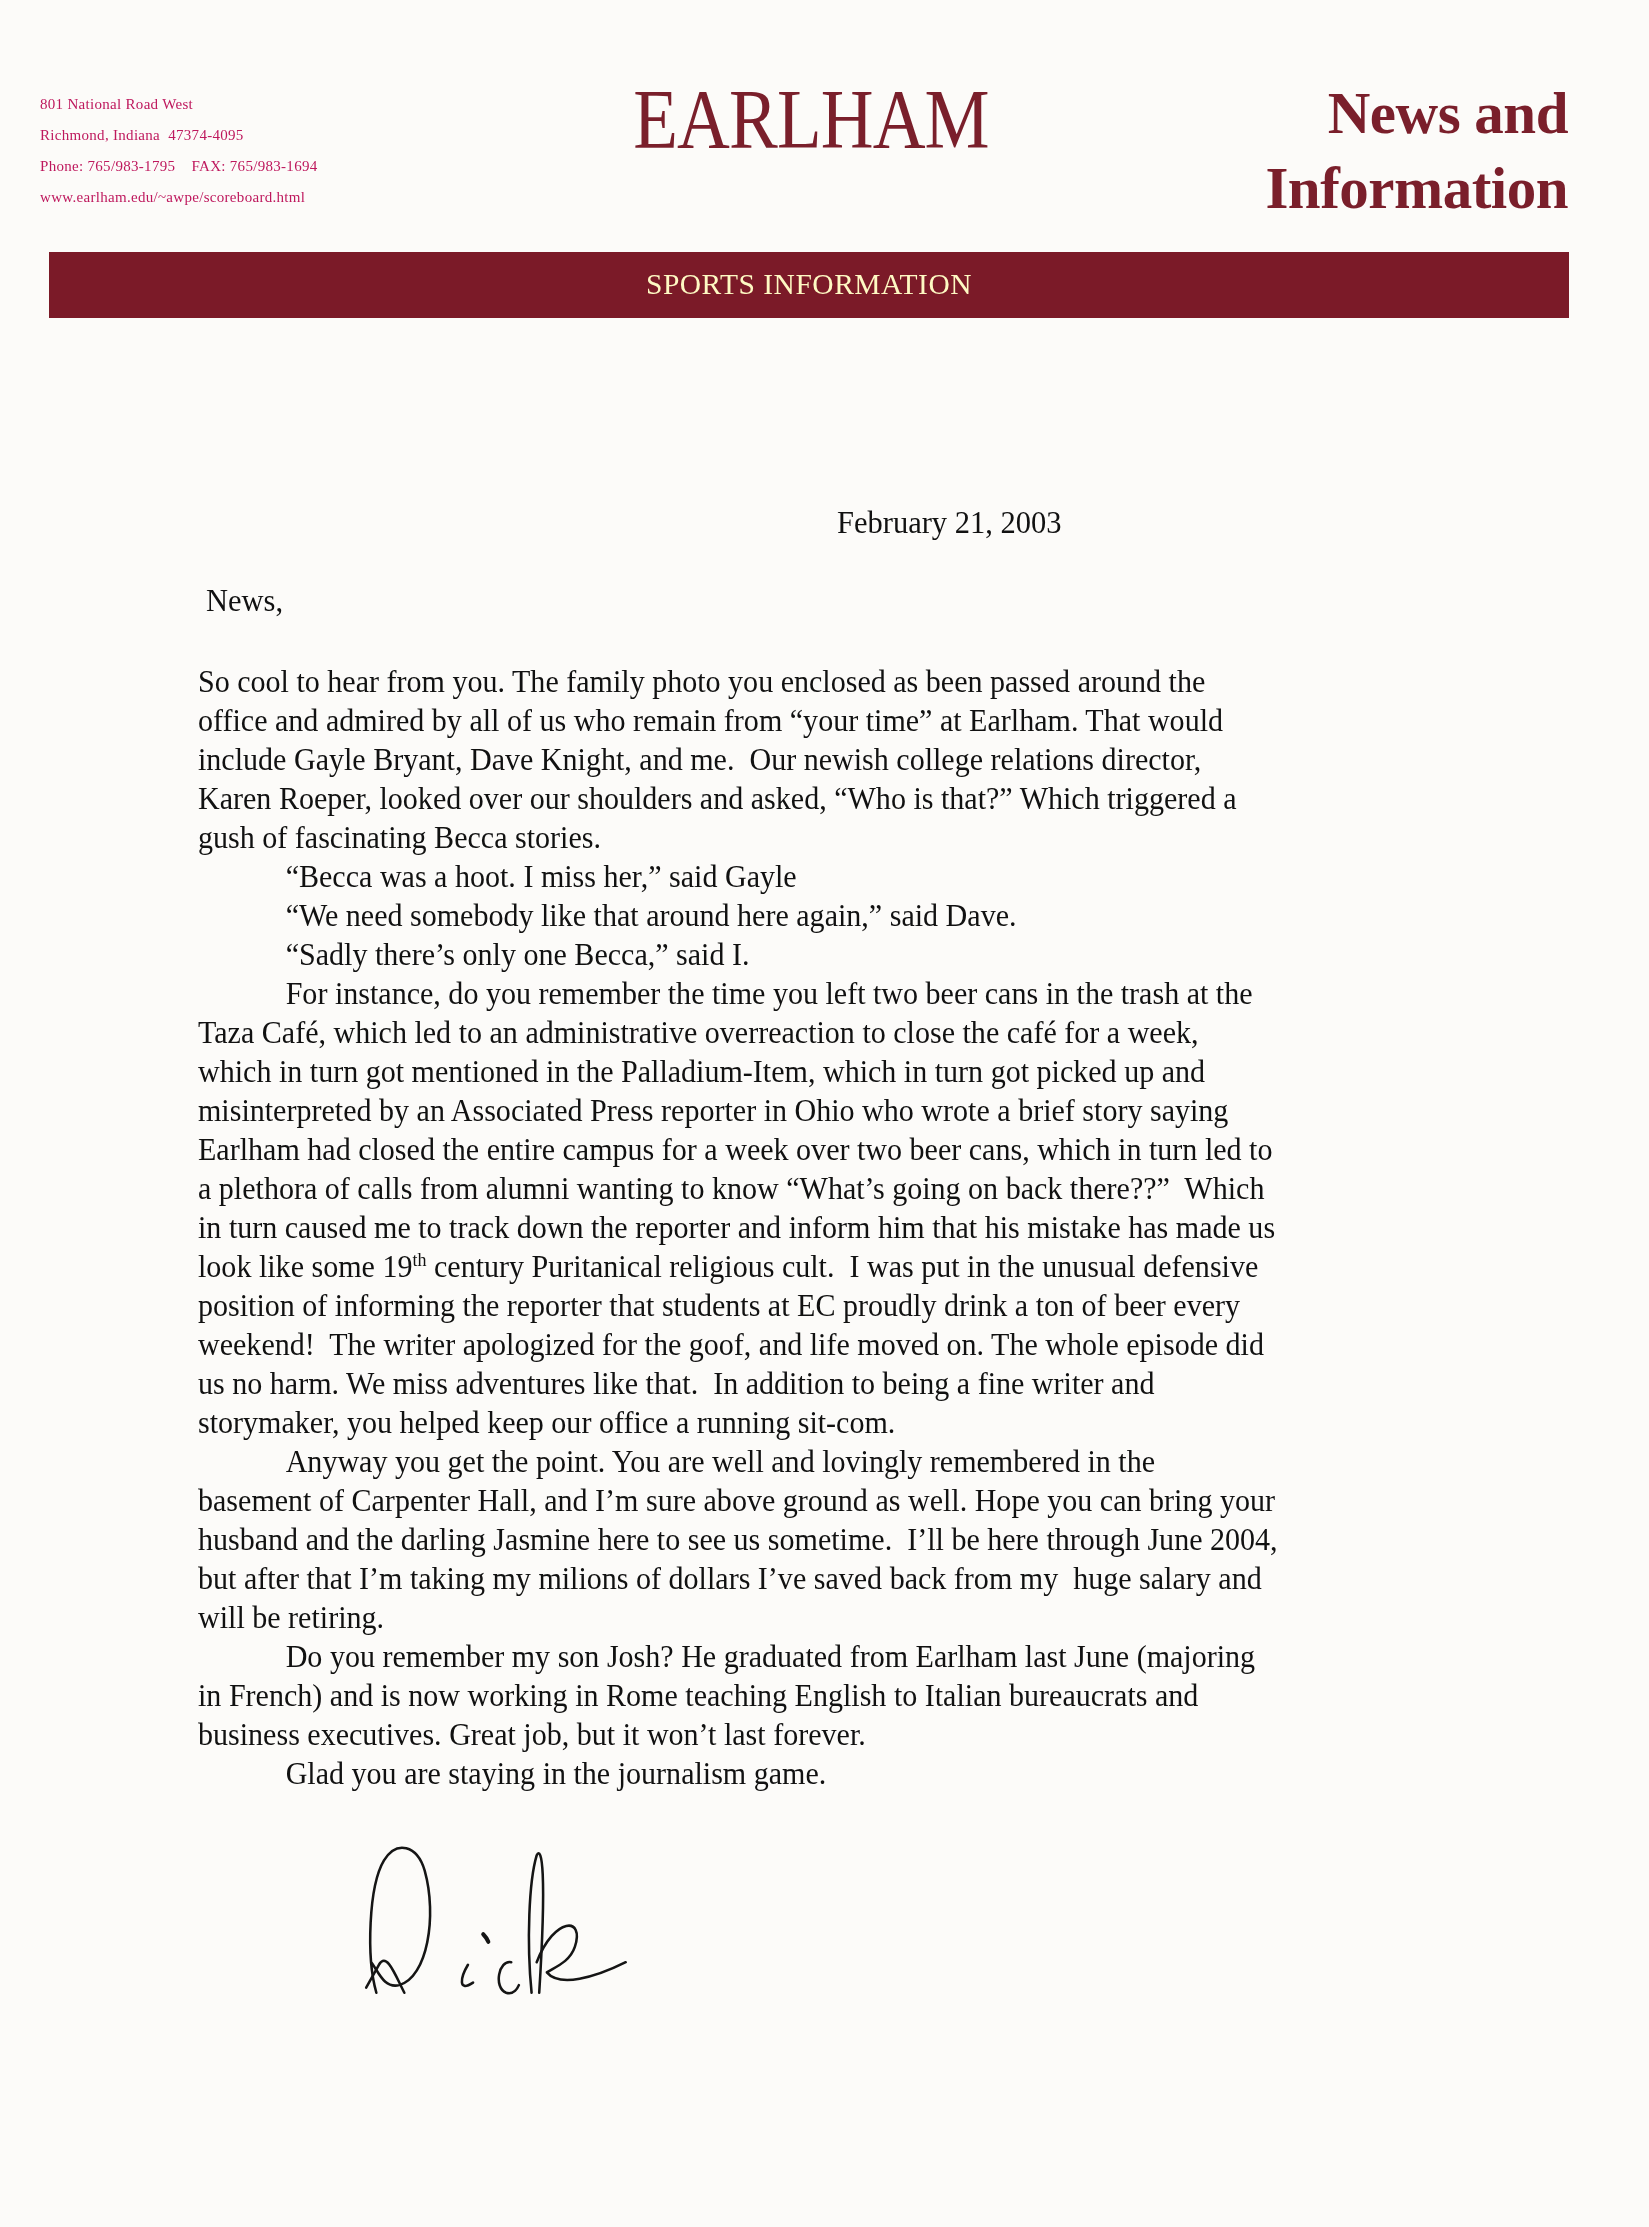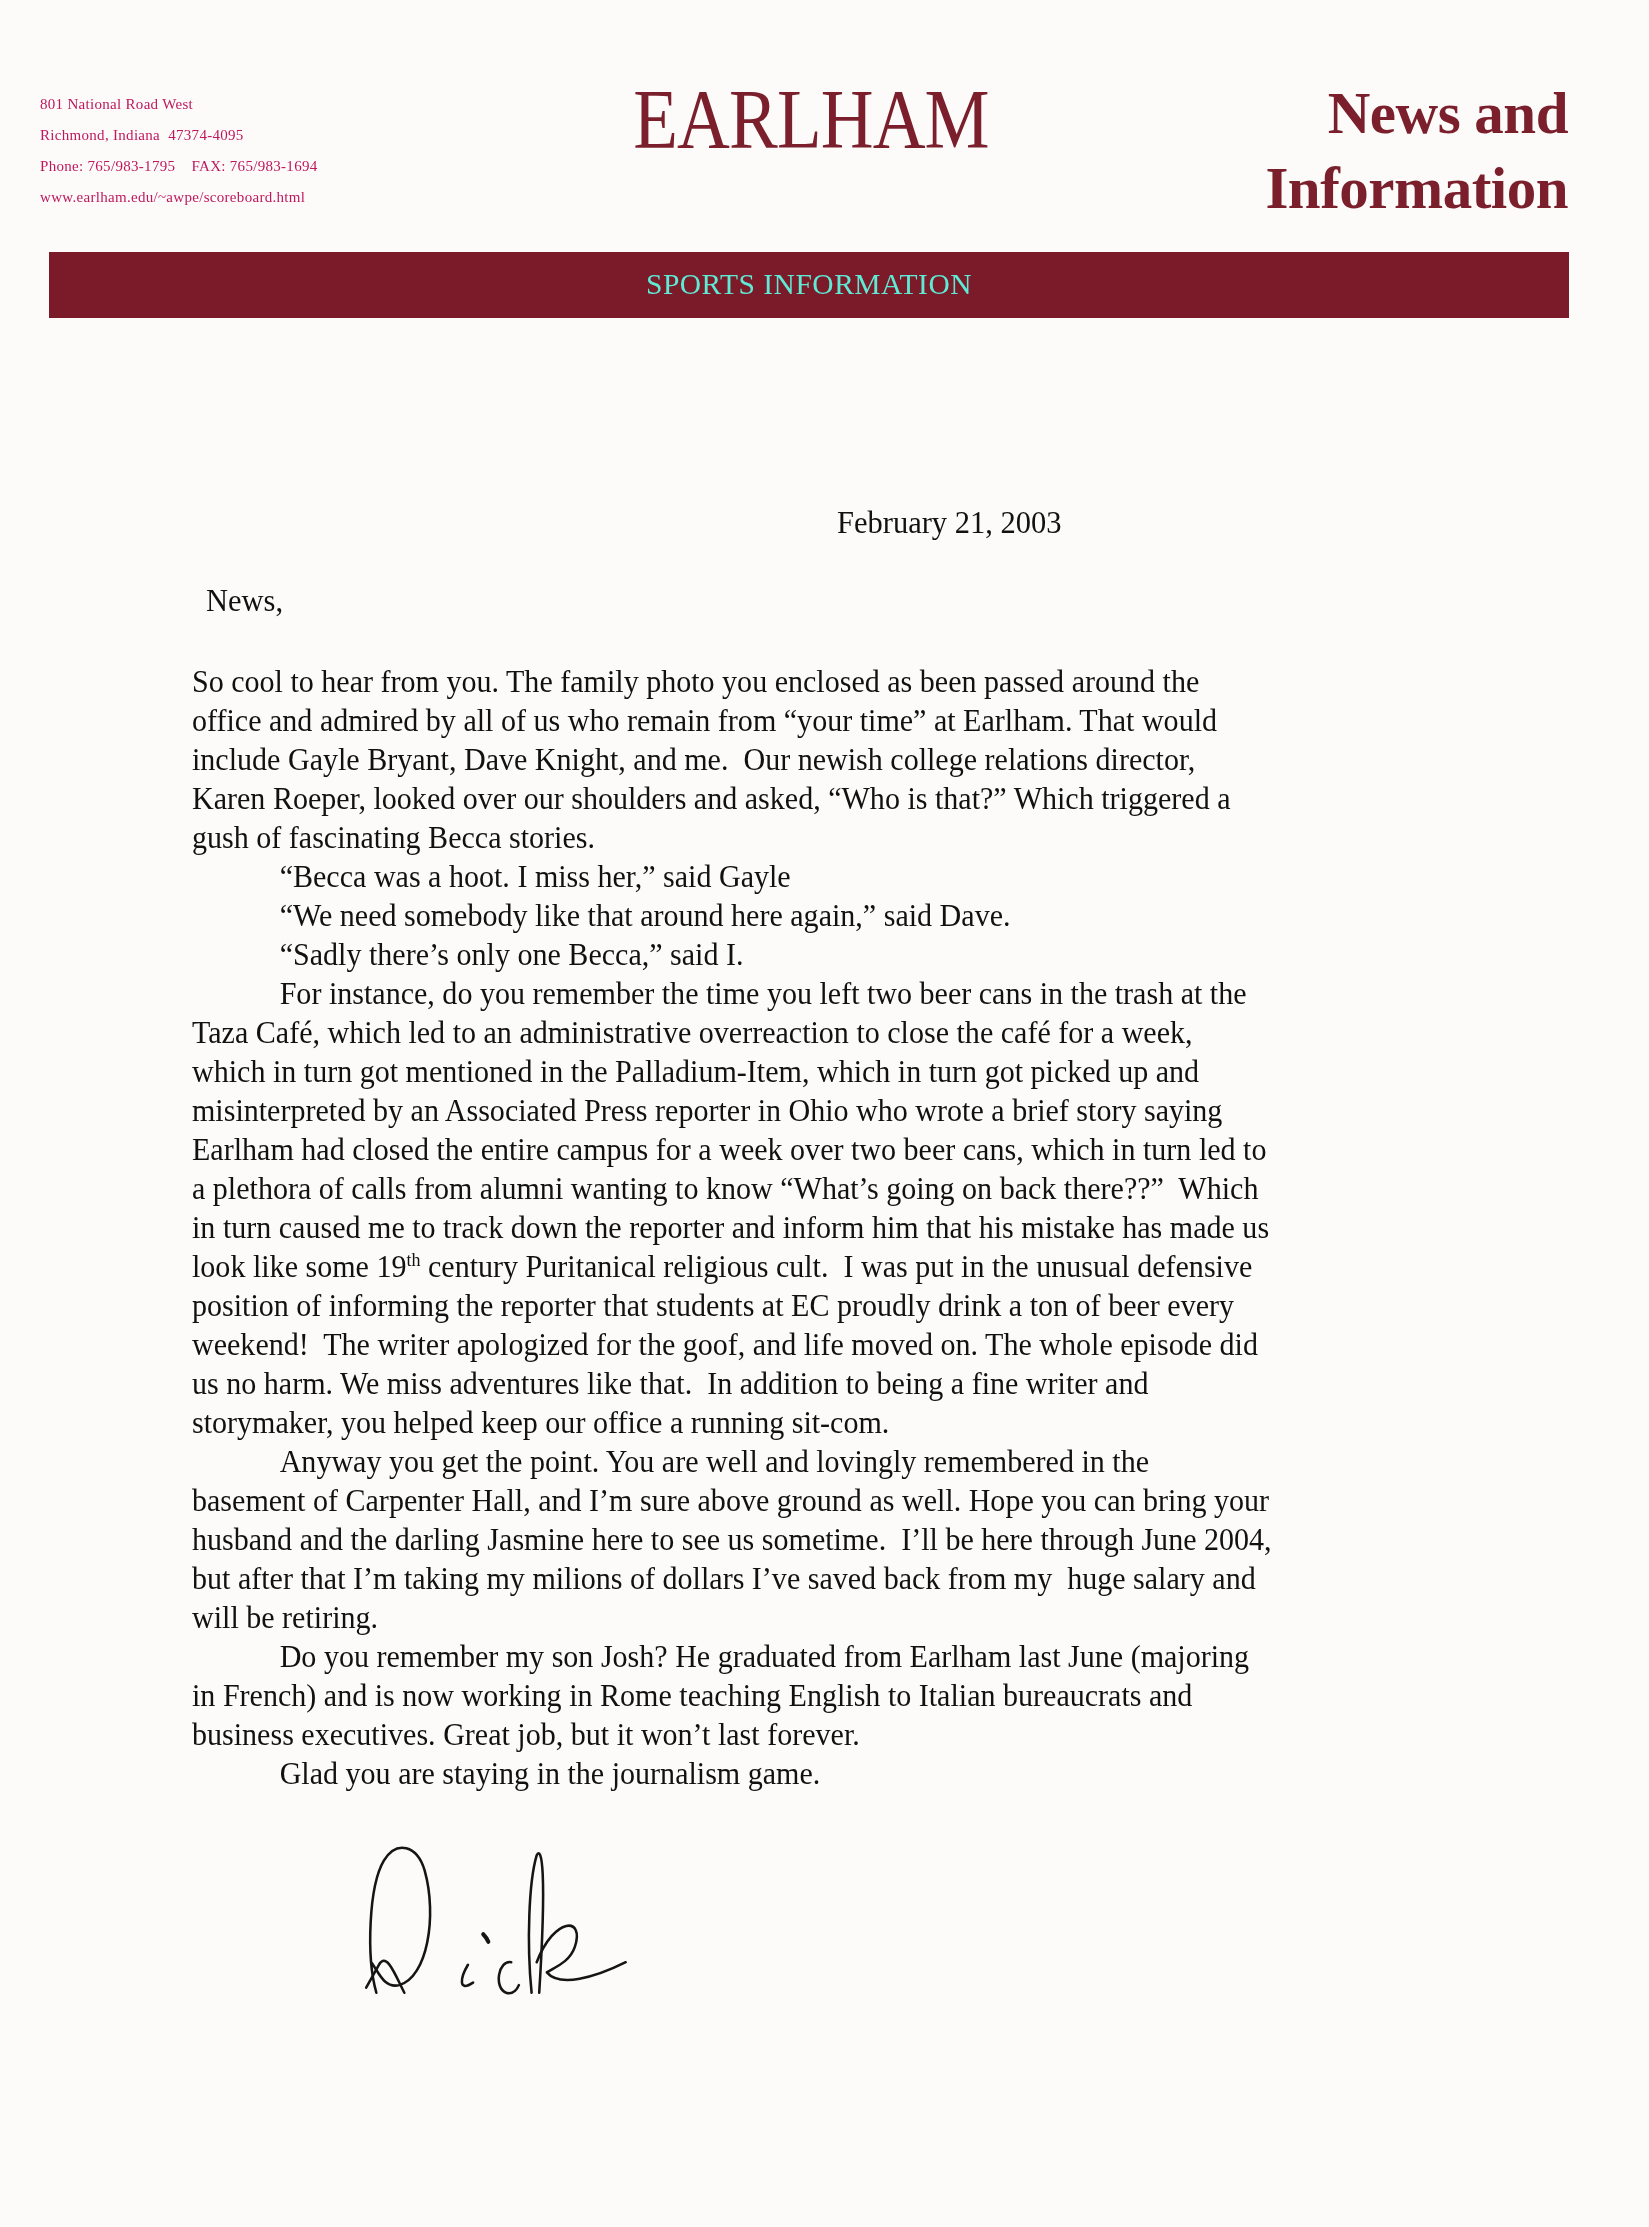--- a/index.html
+++ b/index.html
@@ -76,21 +76,21 @@
     left: 49px;
     top: 252px;
     width: 1520px;
     height: 66px;
     background: #7b1a28;
     display: flex;
     align-items: center;
     justify-content: center;
   }
   .band-label {
-    color: #5eead4;
+    color: #fef9c3;
     font-family: "Liberation Serif", serif;
     font-size: 29.5px;
     letter-spacing: 0.5px;
     margin-top: -2px;
   }
 
   
   .date {
     position: absolute;
     left: 813px;
@@ -100,21 +100,21 @@
     margin-left: 24px;
   }
   .salutation {
     position: absolute;
     left: 206px;
     top: 584px;
     font-size: 30.5px;
   }
   .body {
     position: absolute;
-    left: 192px;
+    left: 198px;
     top: 663px;
     width: 1220px;
     font-family: "Liberation Serif", serif;
     font-size: 30.5px;
     line-height: 39px;
   }
   .line {
     white-space: pre;
     display: block;
     transform: scaleX(0.985);

